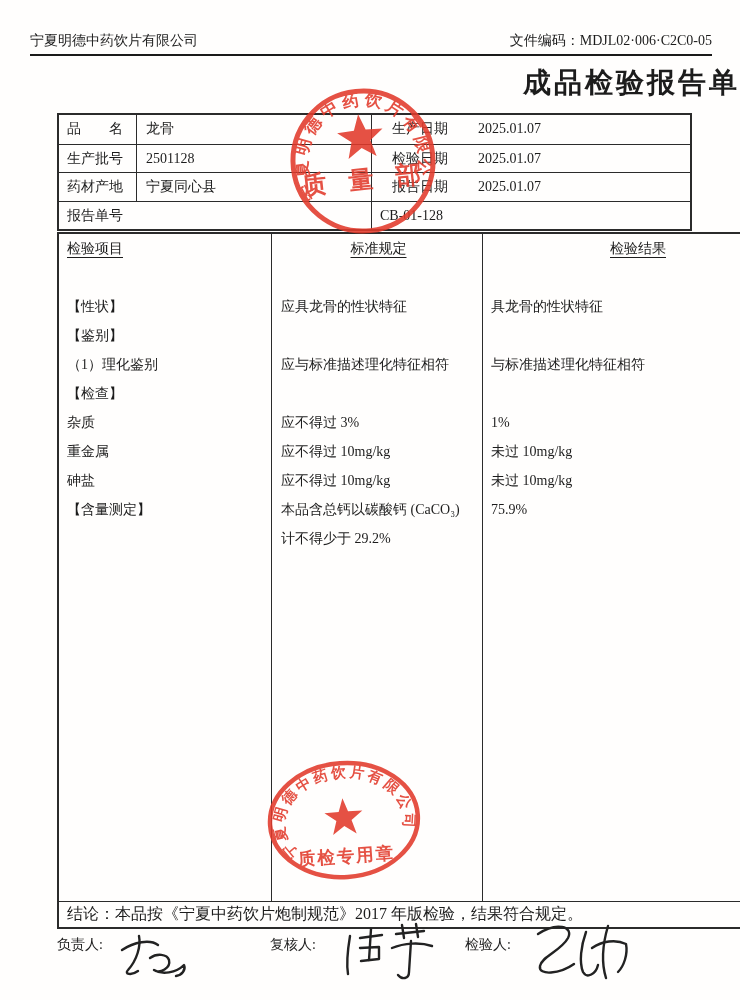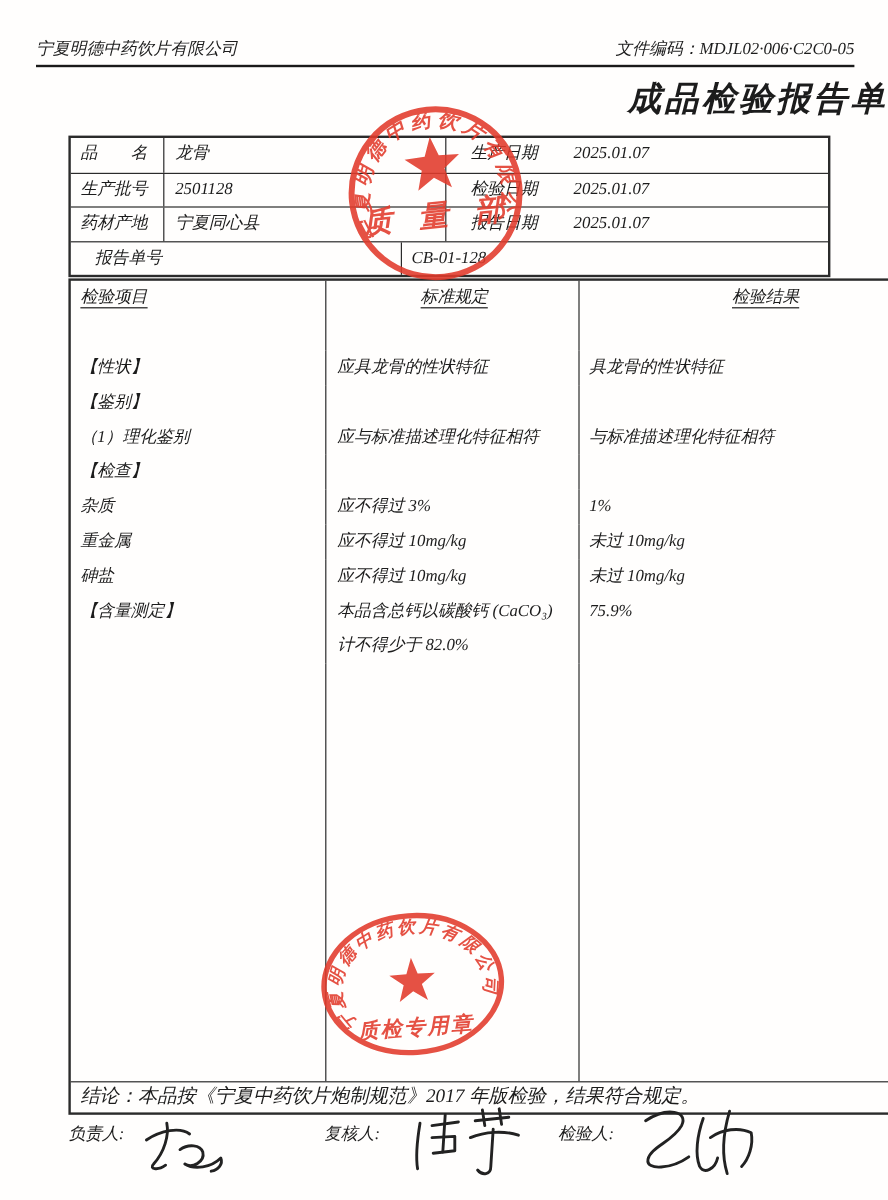--- a/index.html
+++ b/index.html
@@ -8,33 +8,32 @@
     --stamp:#e23a2b;
   }
   html,body{margin:0;padding:0;background:#ffffff;}
   .page{
     position:relative;
     width:740px;height:1000px;
     background:#fffefd;
     font-family:"Liberation Serif","DejaVu Serif",serif;
     color:var(--ink);
     overflow:hidden;
-    font-style:italic;
   }
   
   .hdr{position:absolute;left:30px;right:28px;top:32px;display:flex;justify-content:space-between;font-size:14px;}
   .hdr-rule{position:absolute;left:30px;right:28px;top:54px;border-top:2px solid #1a1a1a;}
   .doc-title{position:absolute;left:0;right:0;top:64px;text-align:right;font-size:28px;font-weight:bold;letter-spacing:3px;}
   
   .info-table{position:absolute;left:57px;top:113px;width:635px;height:118px;border:2px solid var(--line);box-sizing:border-box;}
   .it-row{display:flex;height:28.5px;box-sizing:border-box;border-top:1.5px solid var(--line);font-size:14px;line-height:27px;}
   .it-row:first-child{border-top:none;}
   .it-label{width:78px;border-right:1.5px solid var(--line);padding-left:8px;box-sizing:border-box;}
   .it-value{width:235px;border-right:1.5px solid var(--line);padding-left:9px;box-sizing:border-box;}
-  .it-labelwide{width:276px;border-right:1.5px solid var(--line);padding-left:20px;box-sizing:border-box;}
+  .it-labelwide{width:313px;border-right:1.5px solid var(--line);padding-left:8px;box-sizing:border-box;}
   .it-right{flex:1;display:flex;}
   .it-label2{width:88px;padding-left:8px;box-sizing:border-box;margin-left:12px;}
   .it-value2{flex:1;padding-left:6px;}
   
   .main-table{position:absolute;left:57px;top:232px;width:734px;height:697px;border:2px solid var(--line);box-sizing:border-box;display:flex;flex-direction:column;}
   .mt-header{display:flex;height:58px;}
   .mt-row{display:flex;height:29px;}
   .mt-row.tall{height:58px;}
   .mt-filler{display:flex;flex:1;}
   .c{box-sizing:border-box;font-size:14px;line-height:29px;}
@@ -134,21 +133,21 @@
       <div class="c c2">应不得过 10mg/kg</div>
       <div class="c c3">未过 10mg/kg</div>
     </div>
     <div class="mt-row">
       <div class="c c1">砷盐</div>
       <div class="c c2">应不得过 10mg/kg</div>
       <div class="c c3">未过 10mg/kg</div>
     </div>
     <div class="mt-row tall">
       <div class="c c1">【含量测定】</div>
-      <div class="c c2">本品含总钙以碳酸钙 (CaCO₃) 计不得少于 82.0%</div>
+      <div class="c c2">本品含总钙以碳酸钙 (CaCO₃) 计不得少于 29.2%</div>
       <div class="c c3">75.9%</div>
     </div>
 
     <div class="mt-filler">
       <div class="c c1"></div>
       <div class="c c2"></div>
       <div class="c c3"></div>
     </div>
 
     <div class="mt-conclusion">结论：本品按《宁夏中药饮片炮制规范》2017 年版检验，结果符合规定。</div>

